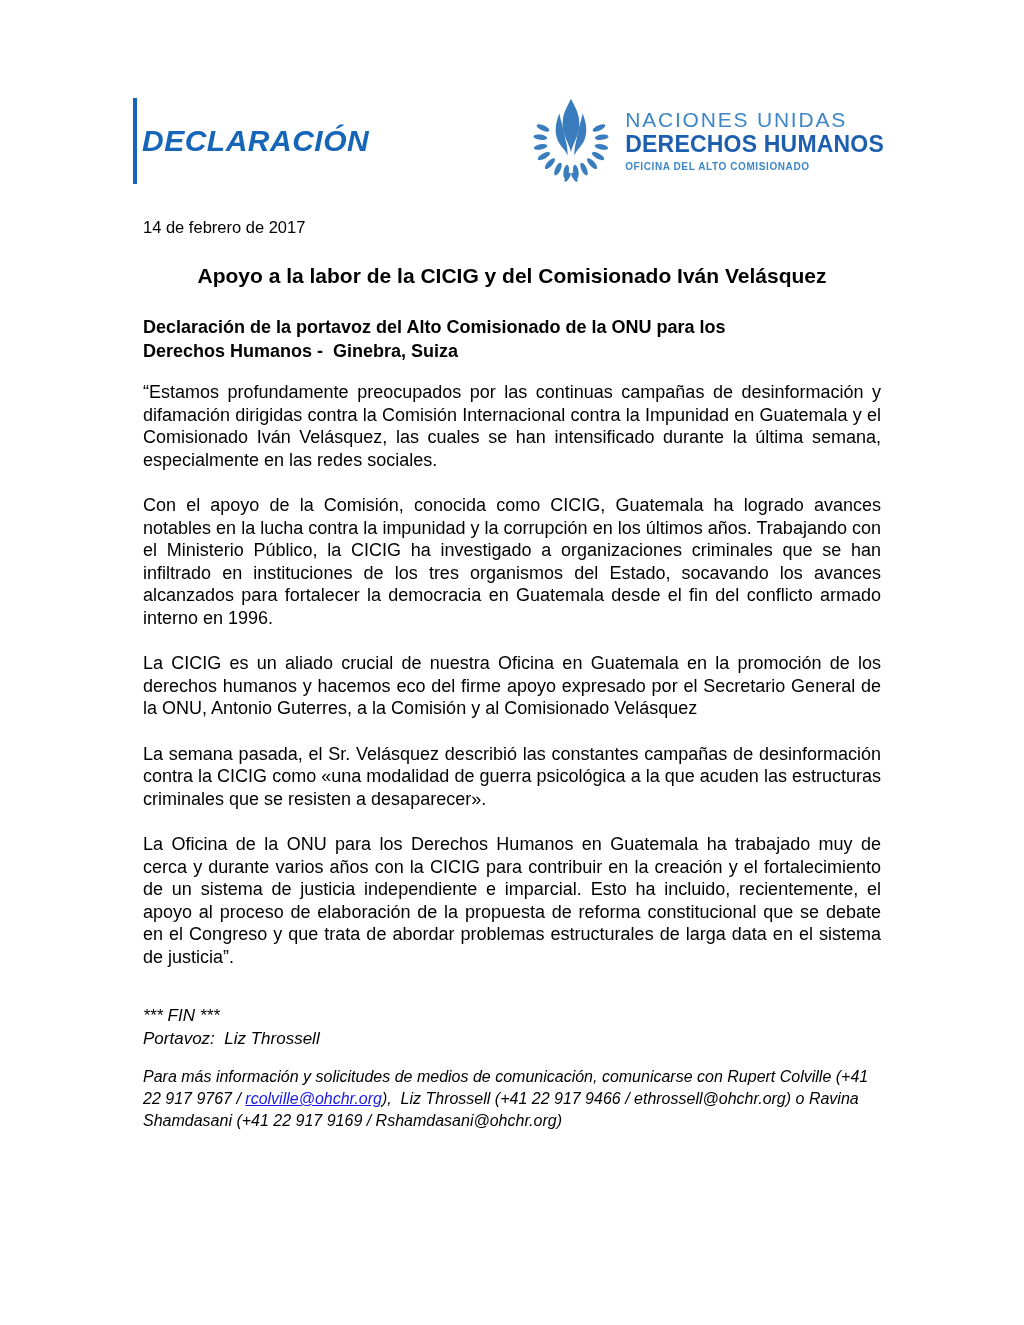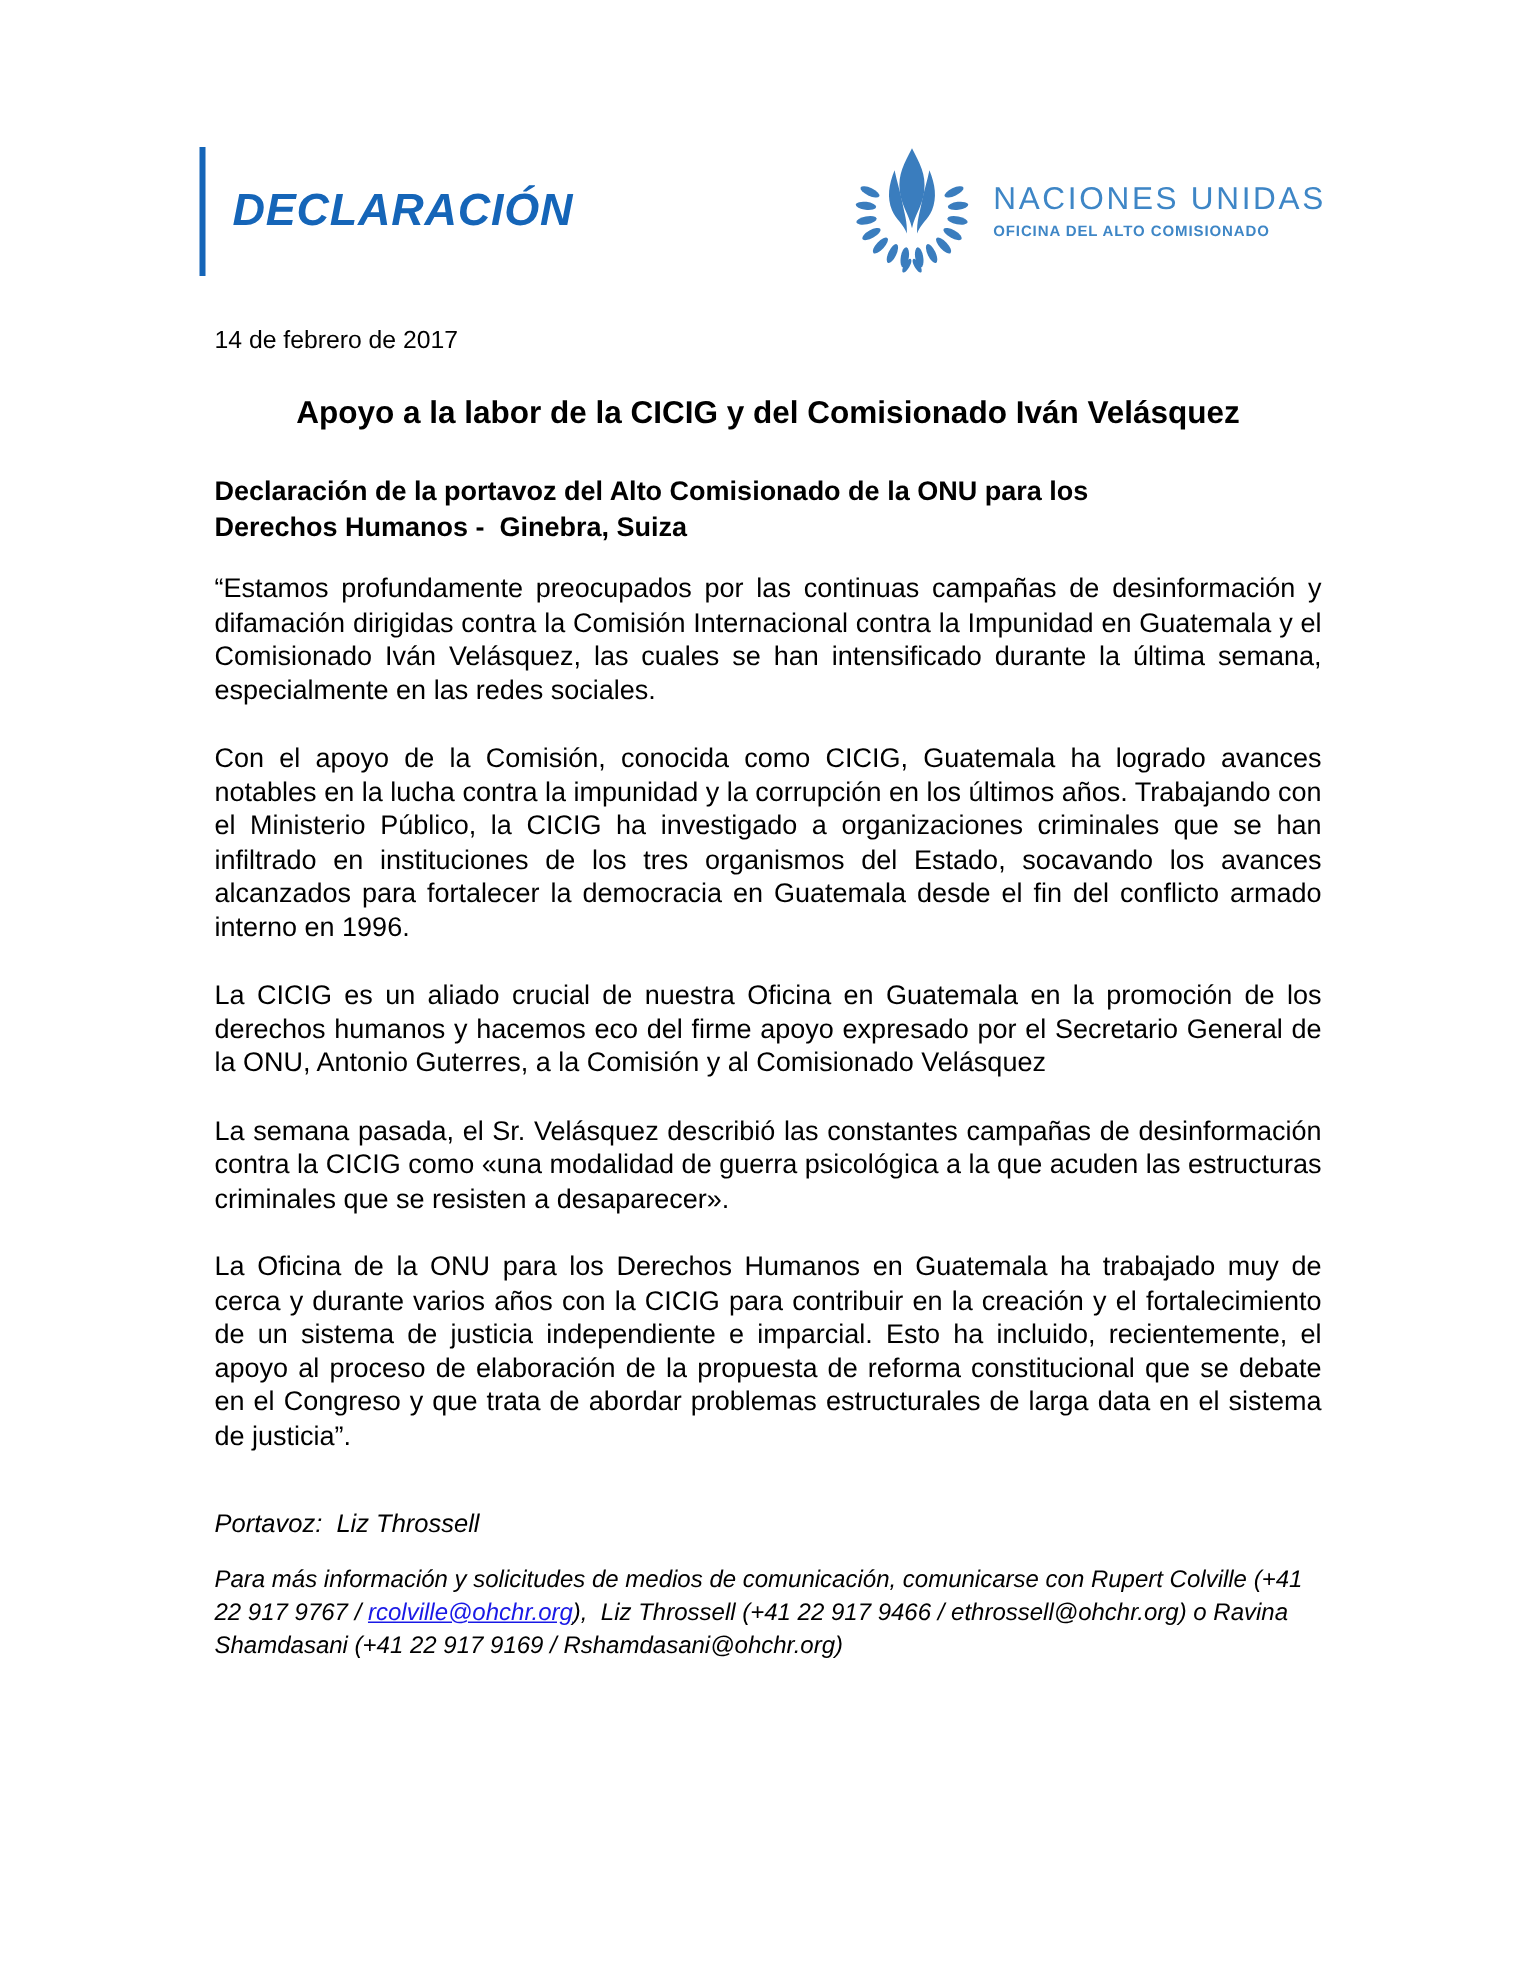--- a/index.html
+++ b/index.html
@@ -17,21 +17,21 @@
     font-family:"Liberation Sans","DejaVu Sans",sans-serif;
     color:var(--text-color);overflow:hidden;position:relative;
   }
   
   .header{
     display:flex;justify-content:space-between;align-items:center;
     margin:96px 140px 0 133px;height:90px;
   }
   .kicker{
     border-left:4px solid var(--accent-blue);
-    height:86px;display:flex;align-items:center;padding-left:18px;
+    height:86px;display:flex;align-items:center;padding-left:5px;
   }
   .kicker-text{
     font-size:30px;font-weight:700;font-style:italic;
     color:var(--accent-blue);letter-spacing:0.5px;
   }
   .logo{display:flex;align-items:center;gap:11px;}
   .emblem{width:86px;height:90px;display:block;}
   .logo-text{display:flex;flex-direction:column;}
   .logo-line1{
     font-size:21px;font-weight:400;color:var(--logo-light-blue);
@@ -103,20 +103,21 @@
           <ellipse cx="0" cy="0" rx="8" ry="3.1" transform="translate(74.5 76.3) rotate(47)"></ellipse>
           <ellipse cx="0" cy="0" rx="8" ry="3.1" transform="translate(65.2 82.6) rotate(65)"></ellipse>
           <ellipse cx="0" cy="0" rx="8" ry="3.1" transform="translate(55.6 85.6) rotate(81)"></ellipse>
 
           <ellipse cx="0" cy="0" rx="6" ry="2.2" transform="translate(46 92) rotate(120)"></ellipse>
           <ellipse cx="0" cy="0" rx="6" ry="2.2" transform="translate(54 92) rotate(60)"></ellipse>
         </g>
       </svg>
       <div class="logo-text">
         <div class="logo-line1">NACIONES UNIDAS</div>
+        <div class="logo-line2">DERECHOS HUMANOS</div>
         <div class="logo-line3">OFICINA DEL ALTO COMISIONADO</div>
       </div>
     </div>
   </header>
 
   <div class="date">14 de febrero de 2017</div>
 
   <h1 class="title">Apoyo a la labor de la CICIG y del Comisionado Iván Velásquez</h1>
 
   <div class="subtitle">
@@ -124,18 +125,19 @@
     <div>Derechos Humanos -  Ginebra, Suiza</div>
   </div>
 
   <p class="para content-start">“Estamos profundamente preocupados por las continuas campañas de desinformación y difamación dirigidas contra la Comisión Internacional contra la Impunidad en Guatemala y el Comisionado Iván Velásquez, las cuales se han intensificado durante la última semana, especialmente en las redes sociales.</p>
   <p class="para">Con el apoyo de la Comisión, conocida como CICIG, Guatemala ha logrado avances notables en la lucha contra la impunidad y la corrupción en los últimos años. Trabajando con el Ministerio Público, la CICIG ha investigado a organizaciones criminales que se han infiltrado en instituciones de los tres organismos del Estado, socavando los avances alcanzados para fortalecer la democracia en Guatemala desde el fin del conflicto armado interno en 1996.</p>
   <p class="para">La CICIG es un aliado crucial de nuestra Oficina en Guatemala en la promoción de los derechos humanos y hacemos eco del firme apoyo expresado por el Secretario General de la ONU, Antonio Guterres, a la Comisión y al Comisionado Velásquez</p>
   <p class="para">La semana pasada, el Sr. Velásquez describió las constantes campañas de desinformación contra la CICIG como «una modalidad de guerra psicológica a la que acuden las estructuras criminales que se resisten a desaparecer».</p>
   <p class="para">La Oficina de la ONU para los Derechos Humanos en Guatemala ha trabajado muy de cerca y durante varios años con la CICIG para contribuir en la creación y el fortalecimiento de un sistema de justicia independiente e imparcial. Esto ha incluido, recientemente, el apoyo al proceso de elaboración de la propuesta  de reforma constitucional que se debate en el Congreso y que trata de abordar problemas estructurales de larga data en el sistema de justicia”.</p>
 
   <div class="closing">
+    <div class="closing-line">*** FIN ***</div>
     <div class="closing-line">Portavoz:  Liz Throssell</div>
   </div>
 
   <p class="contact"><span>Para más información y solicitudes de medios de comunicación, comunicarse con Rupert Colville (+41 22 917 9767 / </span><a class="email-link">rcolville@ohchr.org</a><span>),  Liz Throssell (+41 22 917 9466 / ethrossell@ohchr.org) o Ravina Shamdasani (+41 22 917 9169 / Rshamdasani@ohchr.org)</span></p>
 
 </div>
 
 </body></html>

